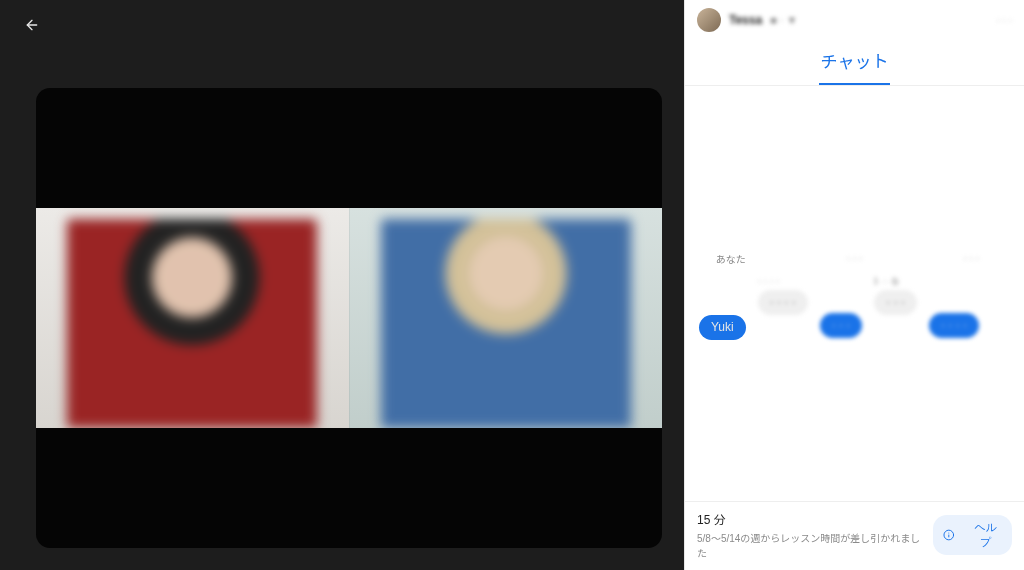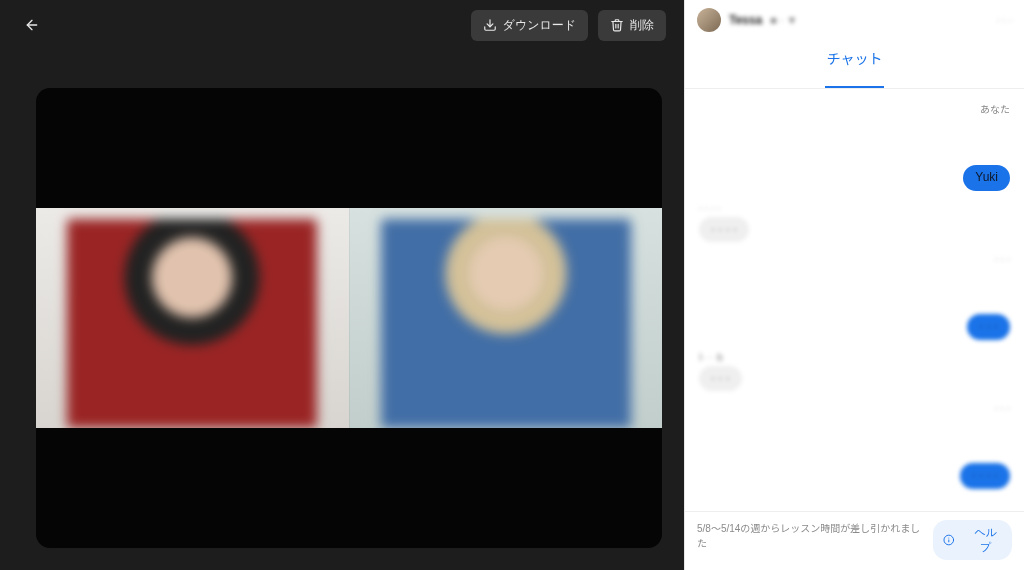--- a/index.html
+++ b/index.html
@@ -20,30 +20,30 @@
   .person.p1{background:radial-gradient(circle at 50% 28%, #e6c6b0 0 20%, #1d1d1d 21% 34%, #9b1f1f 35% 100%);filter:blur(6px) contrast(.95);}
   .person.p2{background:radial-gradient(circle at 50% 26%, #e9cfb5 0 18%, #d7c49a 19% 30%, #3e6da8 31% 100%);filter:blur(6px) contrast(.95);}
   
   .right{flex:1;display:flex;flex-direction:column;border-left:1px solid #e6e6e6;min-width:0;}
   .hdr{display:flex;align-items:center;gap:8px;padding:8px 12px 4px 12px;}
   .avatar{width:24px;height:24px;border-radius:50%;background:linear-gradient(135deg,#c9b49a,#7d6a54);} 
   .hdr-name{font-size:12px;font-weight:600;color:#222;filter:blur(2px);}
   .hdr-sub{font-size:11px;color:#888;filter:blur(2px);}
   .hdr-right{margin-left:auto;font-size:10px;color:#999;filter:blur(2px);}
   .tabs{display:flex;justify-content:center;gap:36px;border-bottom:1px solid #eee;padding:4px 0 0 0;}
-  .tab{font-size:14px;color:#1a73e8;padding:8px 2px 18px 2px;cursor:pointer;border-bottom:2px solid transparent;}
+  .tab{font-size:17px;color:#1a73e8;padding:8px 2px 10px 2px;cursor:pointer;border-bottom:2px solid transparent;}
   .tab.active{border-bottom-color:#1a73e8;}
-  .chat-scroll{flex:1;overflow:auto;padding:12px 14px 8px 14px;display:flex;flex-direction:column;gap:12px;}
+  .chat-scroll{flex:1;overflow:auto;padding:12px 14px 8px 14px;display:flex;flex-direction:row;gap:12px;align-items:center;}
   .msg-row{display:flex;flex-direction:column;max-width:100%;}
   .msg-row.me{align-items:flex-end;}
   .msg-row.them{align-items:flex-start;}
   .sender{font-size:10px;color:#888;margin-bottom:3px;}
   .sender.blur{filter:blur(2px);}
   .bubble{border-radius:14px;padding:5px 12px;font-size:12px;line-height:1.3;max-width:220px;word-break:break-word;}
-  .bubble.me{background:#1a73e8;color:#0f172a;margin-top:46px;}
+  .bubble.me{background:#1a73e8;color:#e5e5e5;margin-top:46px;}
   .bubble.them{background:#efefef;color:#333;filter:blur(2px);}
   .bubble.me.blur{filter:blur(2px);}
   .footer{border-top:1px solid #eee;padding:8px 12px 10px 12px;display:flex;align-items:flex-start;gap:8px;}
   .footer-text{display:flex;flex-direction:column;gap:3px;}
   .footer-title{font-size:12px;color:#222;}
   .footer-sub{font-size:10px;color:#8a8a8a;}
   .help-pill{margin-left:auto;align-self:center;background:#eaf2fd;color:#1a73e8;border:none;border-radius:14px;padding:5px 10px;font-size:11px;display:flex;align-items:center;gap:15px;cursor:pointer;}
   .help-pill svg{width:12px;height:12px;}
 </style>
 </head>
@@ -52,40 +52,20 @@
 <div class="app">
 
   <div class="left">
     <div class="left-top">
       <button class="back-btn">
         <svg viewBox="0 0 24 24" width="22" height="22" fill="none" stroke="currentColor" stroke-width="2" stroke-linecap="round" stroke-linejoin="round">
             <line x1="19" y1="12" x2="5" y2="12"></line>
             <polyline points="12 19 5 12 12 5"></polyline>
           </svg>
       </button>
-      <div class="top-actions">
-        <button class="pill-btn">
-          <svg viewBox="0 0 24 24" fill="none" stroke="currentColor" stroke-width="2" stroke-linecap="round" stroke-linejoin="round">
-              <path d="M21 15v4a2 2 0 0 1-2 2H5a2 2 0 0 1-2-2v-4"></path>
-              <polyline points="7 10 12 15 17 10"></polyline>
-              <line x1="12" y1="15" x2="12" y2="3"></line>
-            </svg>
-          <span>ダウンロード</span>
-        </button>
-        <button class="pill-btn">
-          <svg viewBox="0 0 24 24" fill="none" stroke="currentColor" stroke-width="2" stroke-linecap="round" stroke-linejoin="round">
-              <polyline points="3 6 5 6 21 6"></polyline>
-              <path d="M19 6l-1 14a2 2 0 0 1-2 2H8a2 2 0 0 1-2-2L5 6"></path>
-              <path d="M10 11v6"></path>
-              <path d="M14 11v6"></path>
-              <path d="M9 6V4a1 1 0 0 1 1-1h4a1 1 0 0 1 1 1v2"></path>
-            </svg>
-          <span>削除</span>
-        </button>
-      </div>
     </div>
     <div class="video-frame">
       <div class="video-grid">
         <div class="tile left-tile">
             <div class="person p1"></div>
           </div>
         <div class="tile right-tile">
             <div class="person p2"></div>
           </div>
       </div>
@@ -119,20 +99,21 @@
           <div class="sender blur">I· · ·b</div>
           <div class="bubble them">· · ·</div>
         </div>
         <div class="msg-row me">
           <div class="sender blur">· · ·</div>
           <div class="bubble me blur">· · · ·</div>
         </div>
       </div>
     <div class="footer">
       <div class="footer-text">
+        <div class="footer-title">15 分</div>
         <div class="footer-sub">5/8〜5/14の週からレッスン時間が差し引かれました</div>
       </div>
       <button class="help-pill">
         <svg viewBox="0 0 24 24" fill="none" stroke="currentColor" stroke-width="2" stroke-linecap="round" stroke-linejoin="round">
             <circle cx="12" cy="12" r="10"></circle>
             <line x1="12" y1="16" x2="12" y2="12"></line>
             <line x1="12" y1="8" x2="12.01" y2="8"></line>
           </svg>
         <span>ヘルプ</span>
       </button>

